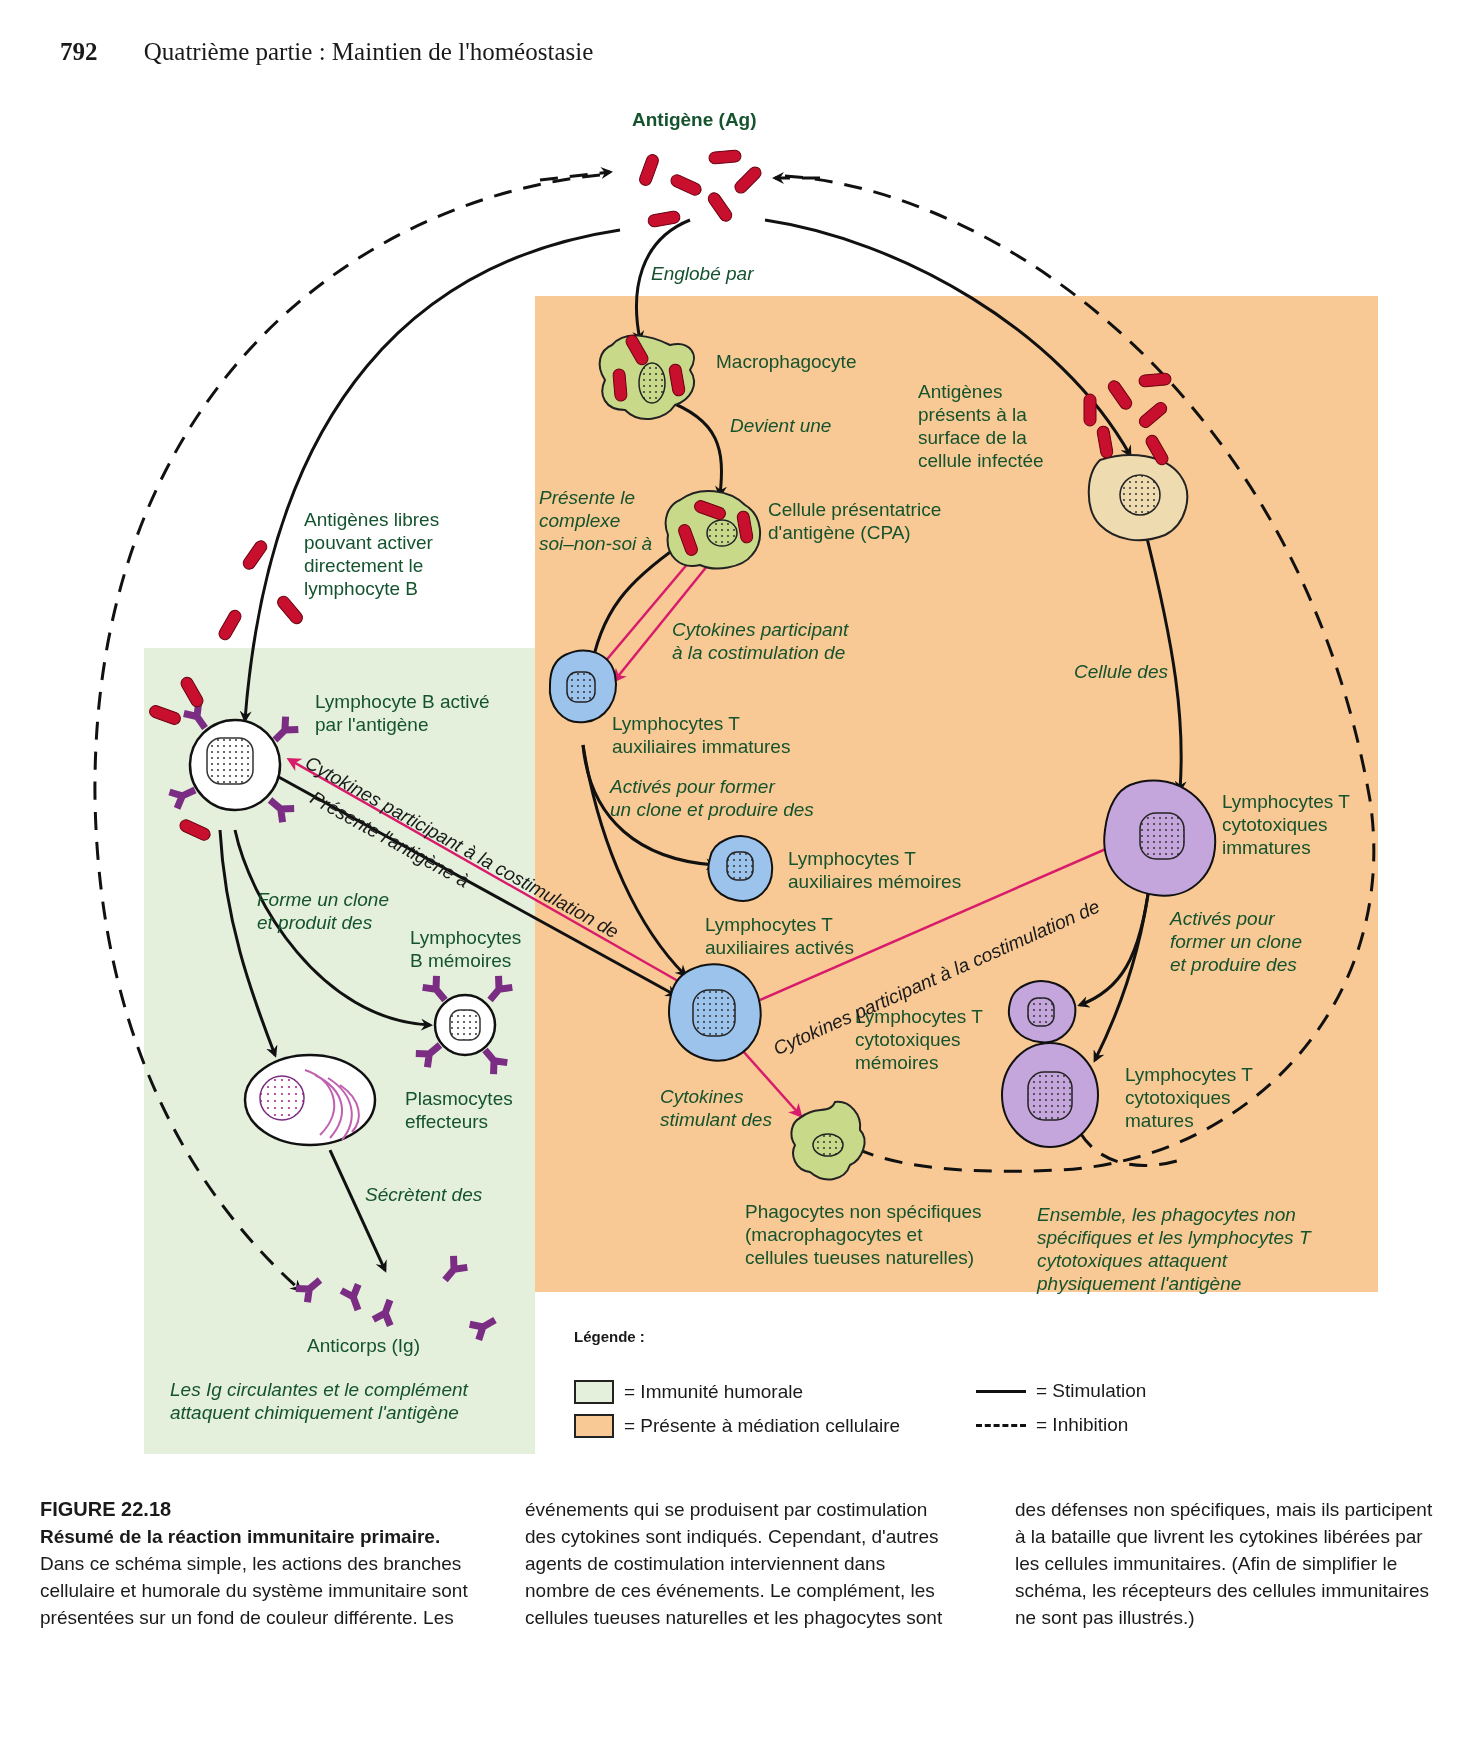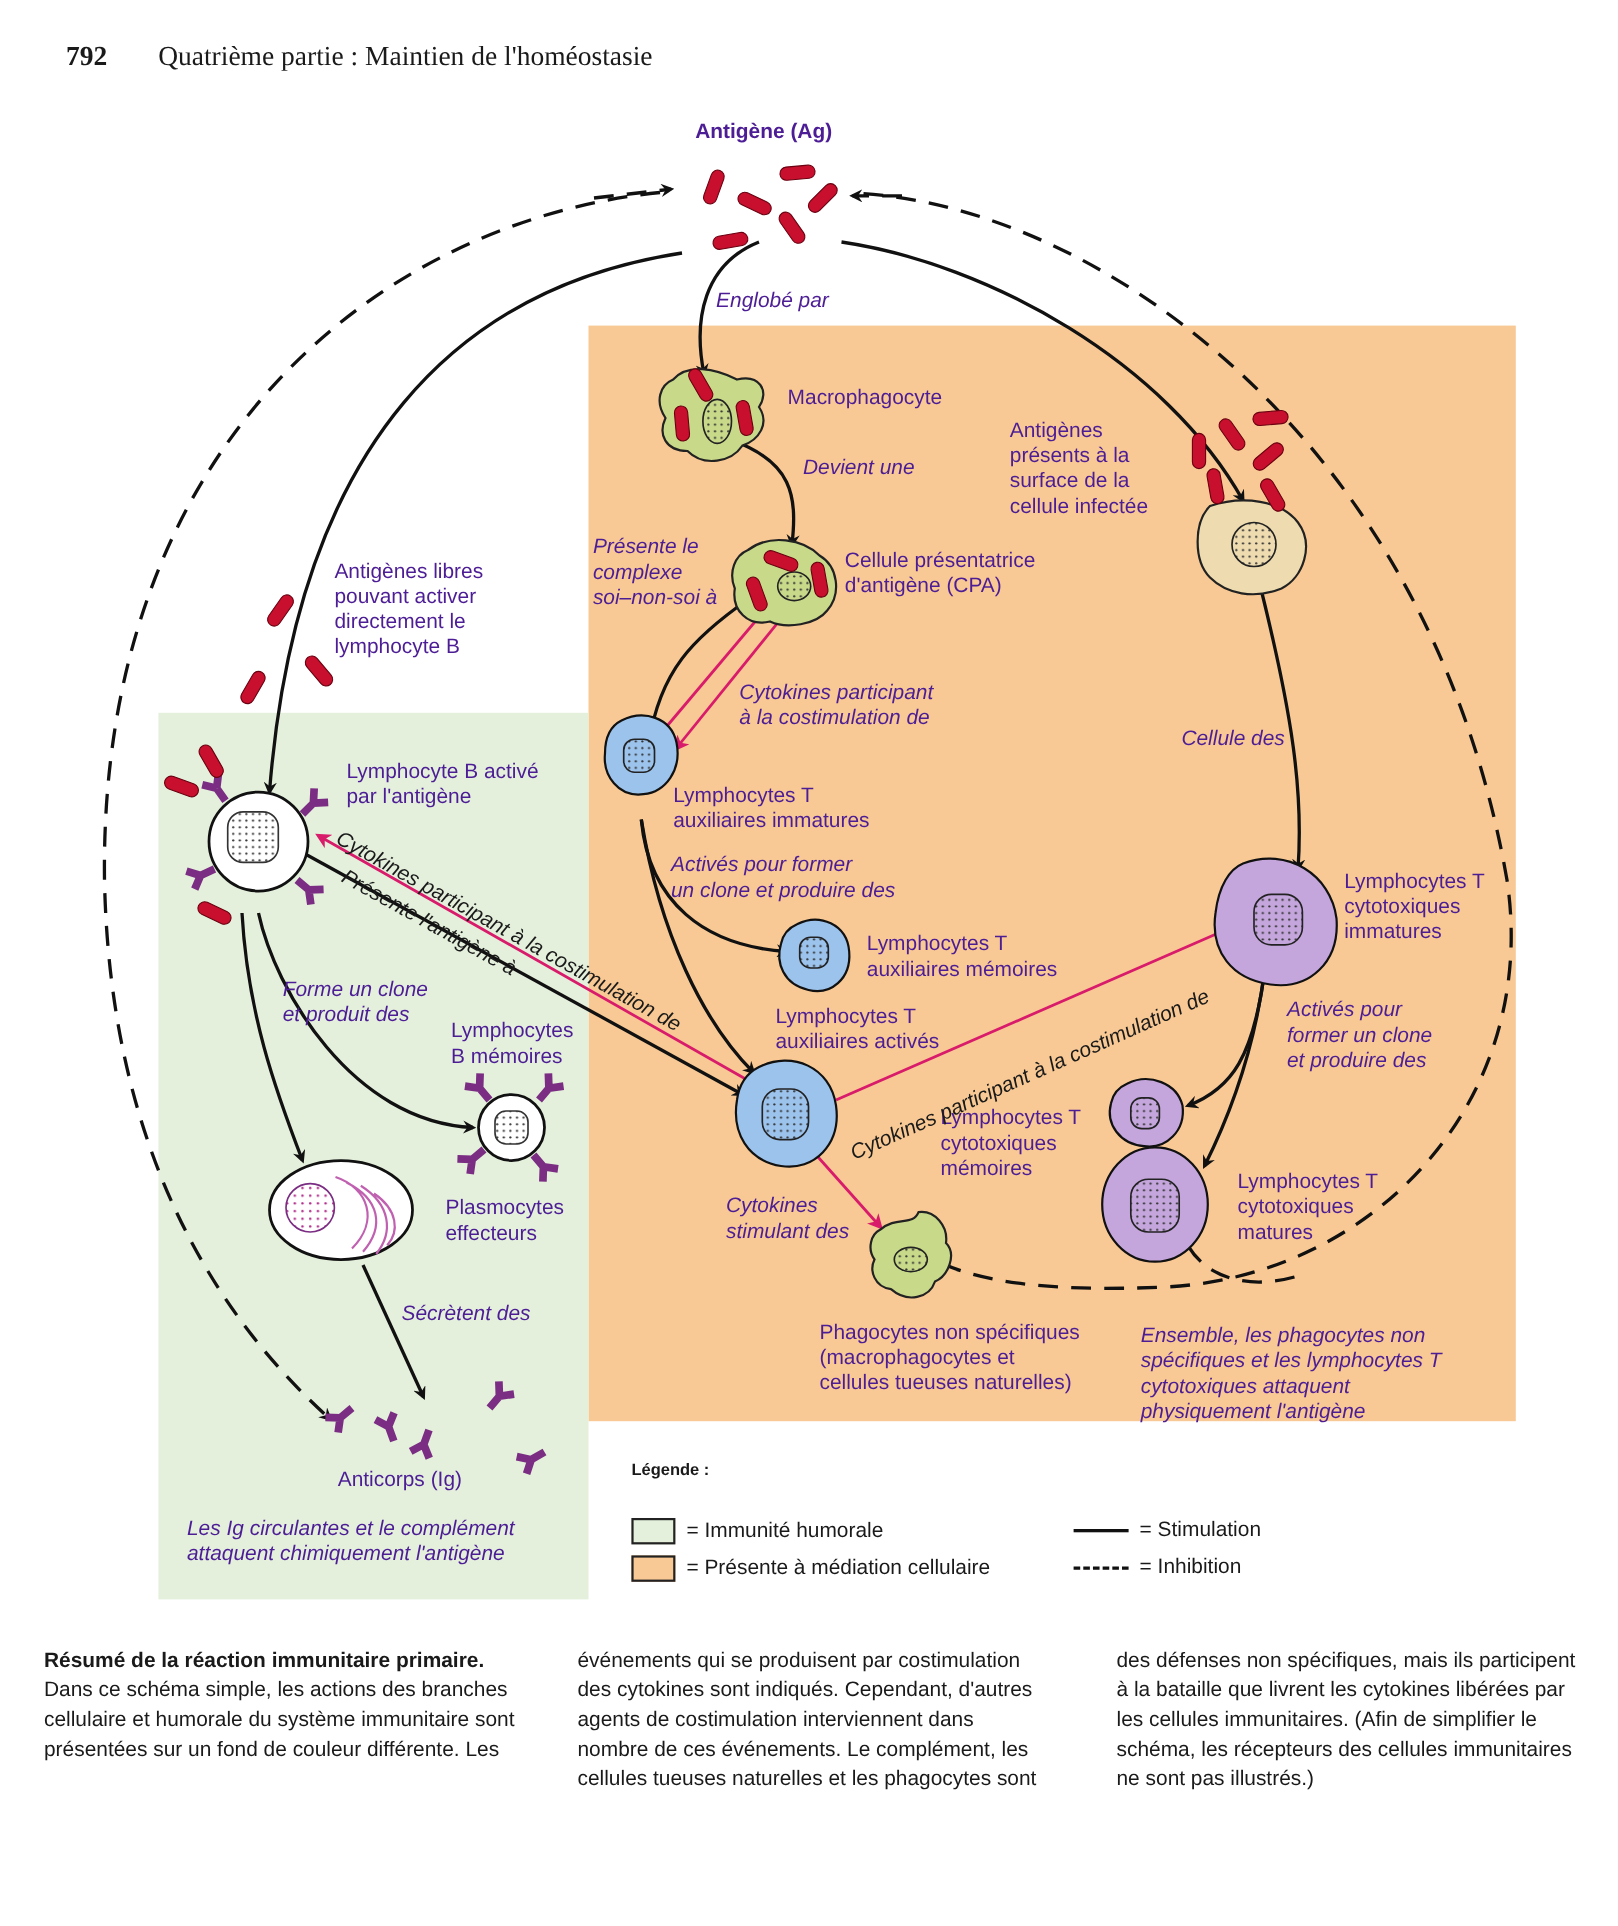--- a/index.html
+++ b/index.html
@@ -3,21 +3,21 @@
 <meta charset="utf-8">
 <style>
   html, body { margin:0; padding:0; background:#ffffff; }
   body { width:1471px; height:1751px; position:relative; overflow:hidden; font-family:"Liberation Sans", sans-serif; color:#1a1a1a; }
   .abs { position:absolute; }
   .page-header { position:absolute; left:36px; top:38px; font-family:"Liberation Serif", serif; font-size:25px; white-space:nowrap; }
   .page-header .num { font-weight:bold; margin-right:40px;margin-left:24px; }
   .bg-cell { position:absolute; left:535px; top:296px; width:843px; height:996px; background:#f8c994; }
   .bg-hum { position:absolute; left:144px; top:648px; width:391px; height:806px; background:#e4f0dc; }
   svg.diagram { position:absolute; left:0; top:0; }
-  .lbl { position:absolute; font-size:19px; line-height:23px; white-space:pre-line; color:#4c1d95; }
+  .lbl { position:absolute; font-size:19px; line-height:23px; white-space:pre-line; color:#14532d; }
   .it { font-style:italic; }
   .bold { font-weight:bold; }
   .rot { transform-origin: 0 0; white-space:nowrap; font-style:italic; font-size:19px; }
   .legend-title { position:absolute; left:574px; top:1328px; font-weight:bold; font-size:15px; }
   .legend-row { position:absolute; font-size:19px; display:flex; align-items:center; gap:10px; white-space:nowrap; }
   .swatch { width:40px; height:24px; border:2px solid #222; box-sizing:border-box; }
   .line-sample { width:50px; height:0; border-top:3px solid #111; }
   .line-sample.dash { border-top:3px dashed #111; }
   .caption { position:absolute; top:1496px; font-family:"Liberation Sans", sans-serif; font-size:19px; line-height:27px; }
   .caption .fig { font-weight:bold; font-size:20px; }
@@ -273,20 +273,21 @@
 <div class="legend-row" style="left:976px; top:1380px;">
   <span class="line-sample"></span>
   <span>= Stimulation</span>
 </div>
 <div class="legend-row" style="left:976px; top:1414px;">
   <span class="line-sample dash"></span>
   <span>= Inhibition</span>
 </div>
 
 <div class="caption" style="left:40px; width:430px;">
+  <div class="fig">FIGURE 22.18</div>
   <span class="title">Résumé de la réaction immunitaire primaire.</span>
   <span>Dans ce schéma simple, les actions des branches cellulaire et humorale du système immunitaire sont présentées sur un fond de couleur différente. Les</span>
 </div>
 <div class="caption" style="left:525px; width:420px;">
   <span>événements qui se produisent par costimulation des cytokines sont indiqués. Cependant, d'autres agents de costimulation interviennent dans nombre de ces événements. Le complément, les cellules tueuses naturelles et les phagocytes sont</span>
 </div>
 <div class="caption" style="left:1015px; width:420px;">
   <span>des défenses non spécifiques, mais ils participent à la bataille que livrent les cytokines libérées par les cellules immunitaires. (Afin de simplifier le schéma, les récepteurs des cellules immunitaires ne sont pas illustrés.)</span>
 </div>
 

